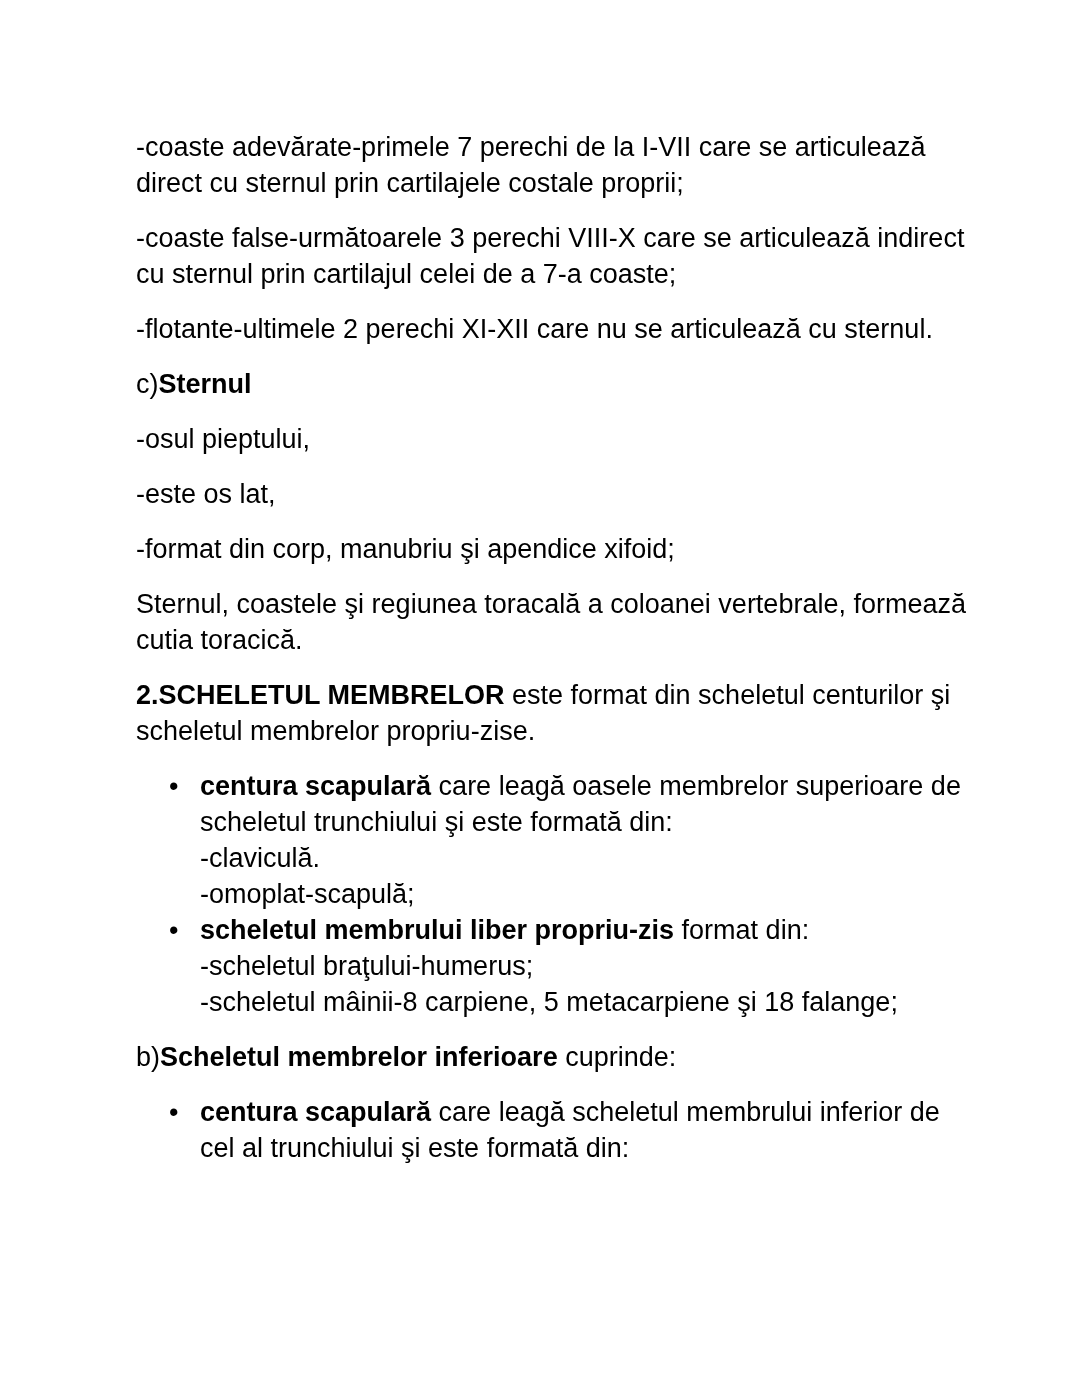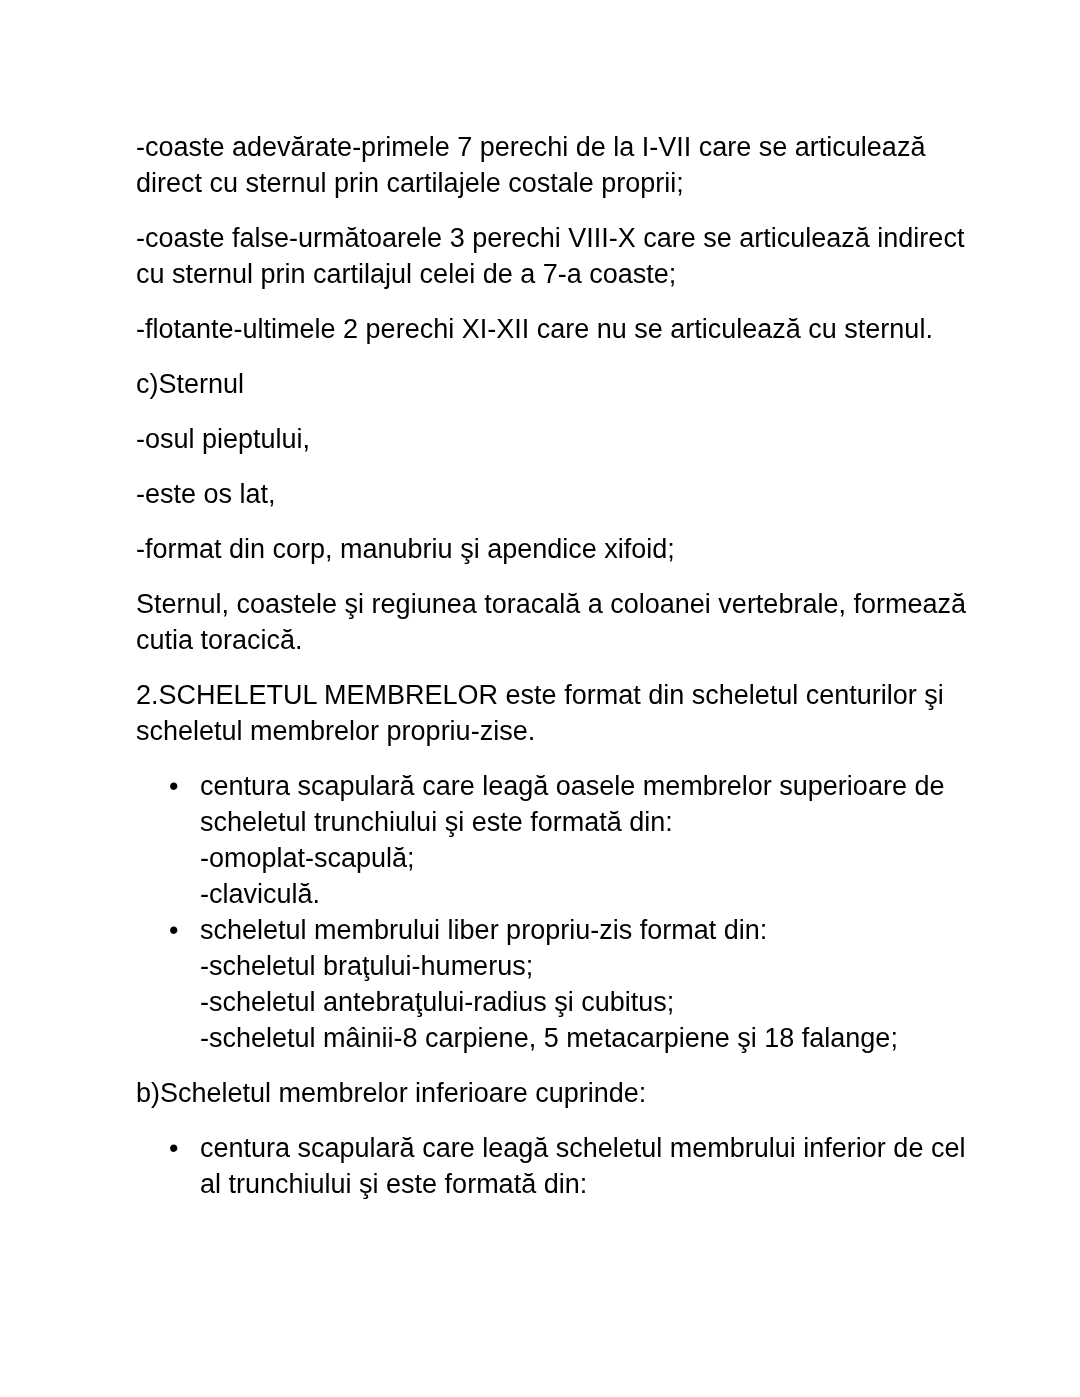--- a/index.html
+++ b/index.html
@@ -36,21 +36,21 @@
   }
   .doc-list li {
     position: relative;
   }
   .doc-list li::before {
     content: "\2022";
     position: absolute;
     left: -31px;
     top: 0;
   }
-  strong { font-weight: normal; }
+  strong { font-weight: bold; }
 </style>
 </head>
 <body style="background: rgb(255, 255, 255);">
 
 <div class="page" style="color: rgb(0, 0, 0);">
   <div class="content">
 
     <p class="para">-coaste adevărate-primele 7 perechi de la I-VII care se articulează direct cu sternul prin cartilajele costale proprii;</p>
 
     <p class="para">-coaste false-următoarele 3 perechi VIII-X care se articulează indirect cu sternul prin cartilajul celei de a 7-a coaste;</p>
@@ -67,27 +67,26 @@
 
 
     <p class="para">Sternul, coastele şi regiunea toracală a coloanei vertebrale, formează cutia toracică.</p>
 
     <p class="para"><strong>2.SCHELETUL MEMBRELOR</strong><span> este format din scheletul centurilor şi scheletul membrelor propriu-zise.</span></p>
 
 
     <ul class="doc-list">
       <li>
         <strong>centura scapulară</strong><span> care leagă oasele membrelor superioare de scheletul trunchiului şi este formată din:</span>
+        <div>-claviculă.</div>
         <div>-omoplat-scapulă;</div>
-        <div>-claviculă.</div>
       </li>
       <li>
         <strong>scheletul membrului liber propriu-zis</strong><span> format din:</span>
         <div>-scheletul braţului-humerus;</div>
-        <div>-scheletul antebraţului-radius şi cubitus;</div>
         <div>-scheletul mâinii-8 carpiene, 5 metacarpiene şi 18 falange;</div>
       </li>
     </ul>
 
     <p class="para"><span>b)</span><strong>Scheletul membrelor inferioare</strong><span> cuprinde:</span></p>
 
     <ul class="doc-list">
       <li>
         <strong>centura scapulară</strong><span> care leagă scheletul membrului inferior de cel al trunchiului şi este formată din:</span>
       </li>

